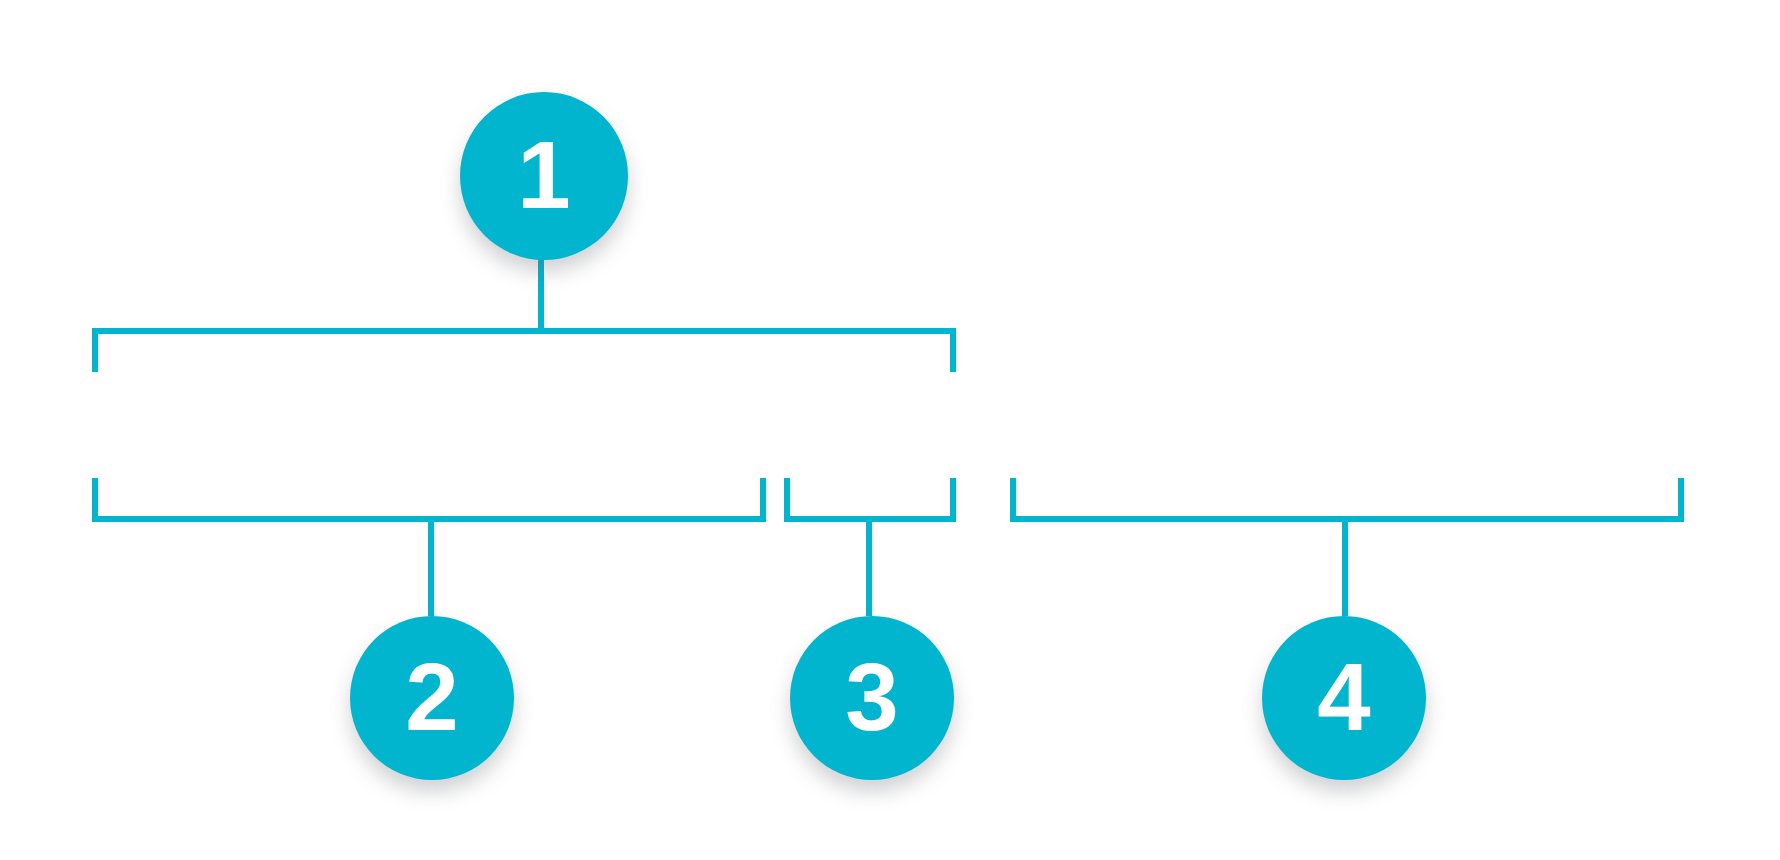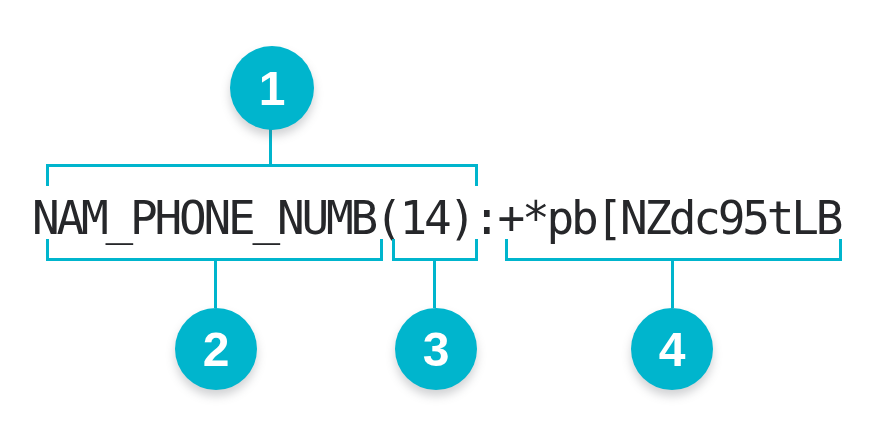--- a/index.html
+++ b/index.html
@@ -87,23 +87,20 @@
 <body>
 
 <div class="canvas">
 
   <div class="badge badge-1">
     <span>1</span>
   </div>
   <div class="stem stem-1"></div>
   <div class="bracket bracket-top bracket-1"></div>
 
-  <div class="code-line">
-    <span>NAM_PHONE_NUMB</span><span>(14)</span><span>:</span><span>+*pb[NZdc95tLB</span>
-  </div>
 
   <div class="bracket bracket-bottom bracket-2"></div>
   <div class="stem stem-2"></div>
   <div class="badge badge-2">
     <span>2</span>
   </div>
 
   <div class="bracket bracket-bottom bracket-3"></div>
   <div class="stem stem-3"></div>
   <div class="badge badge-3">

